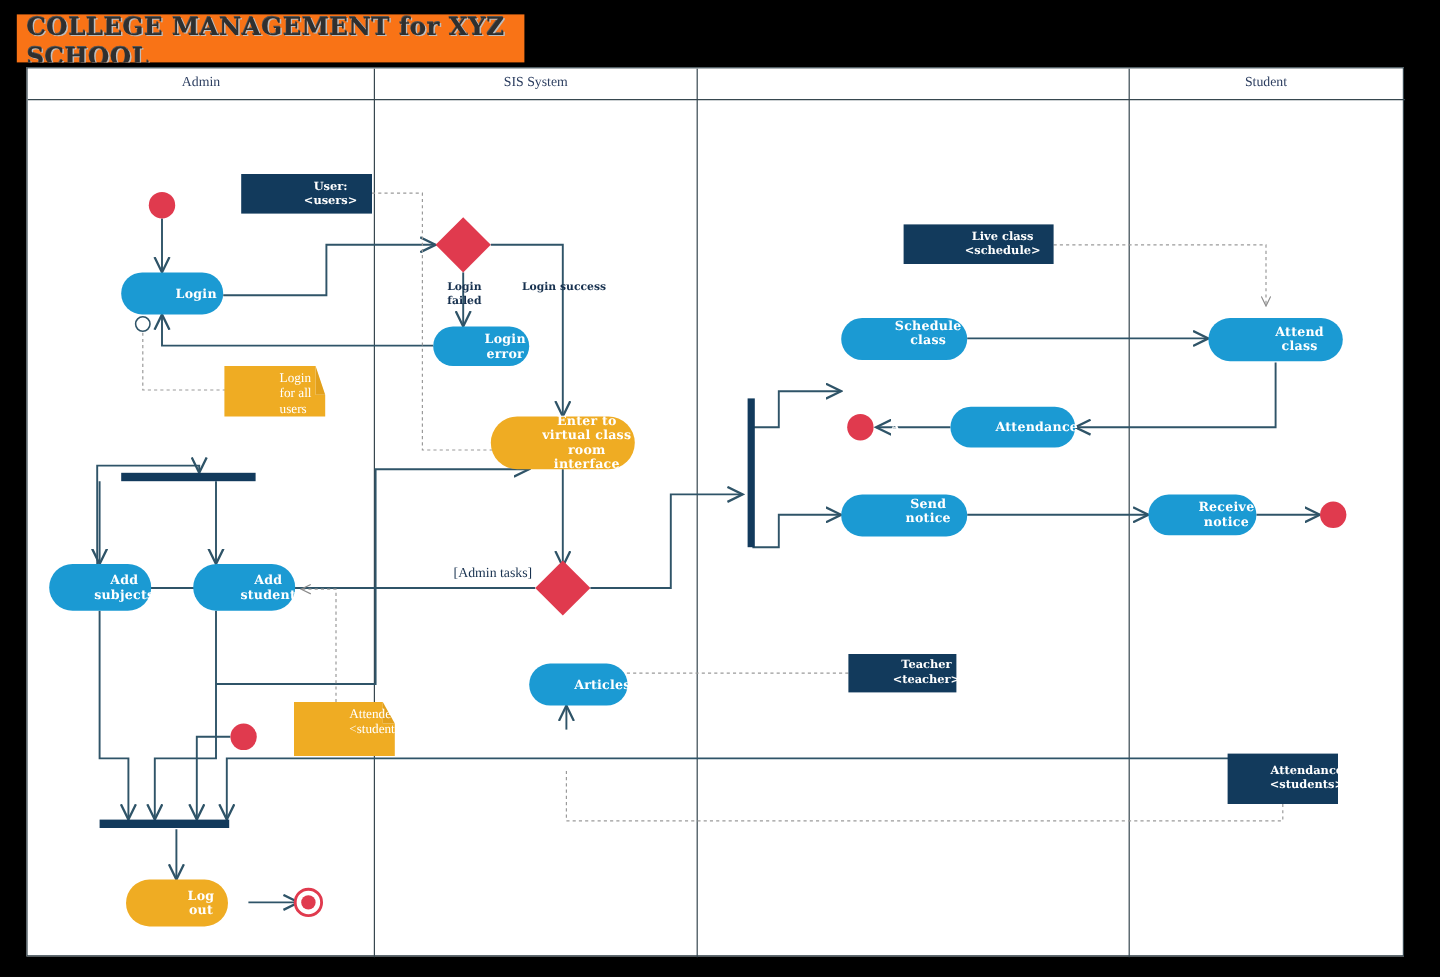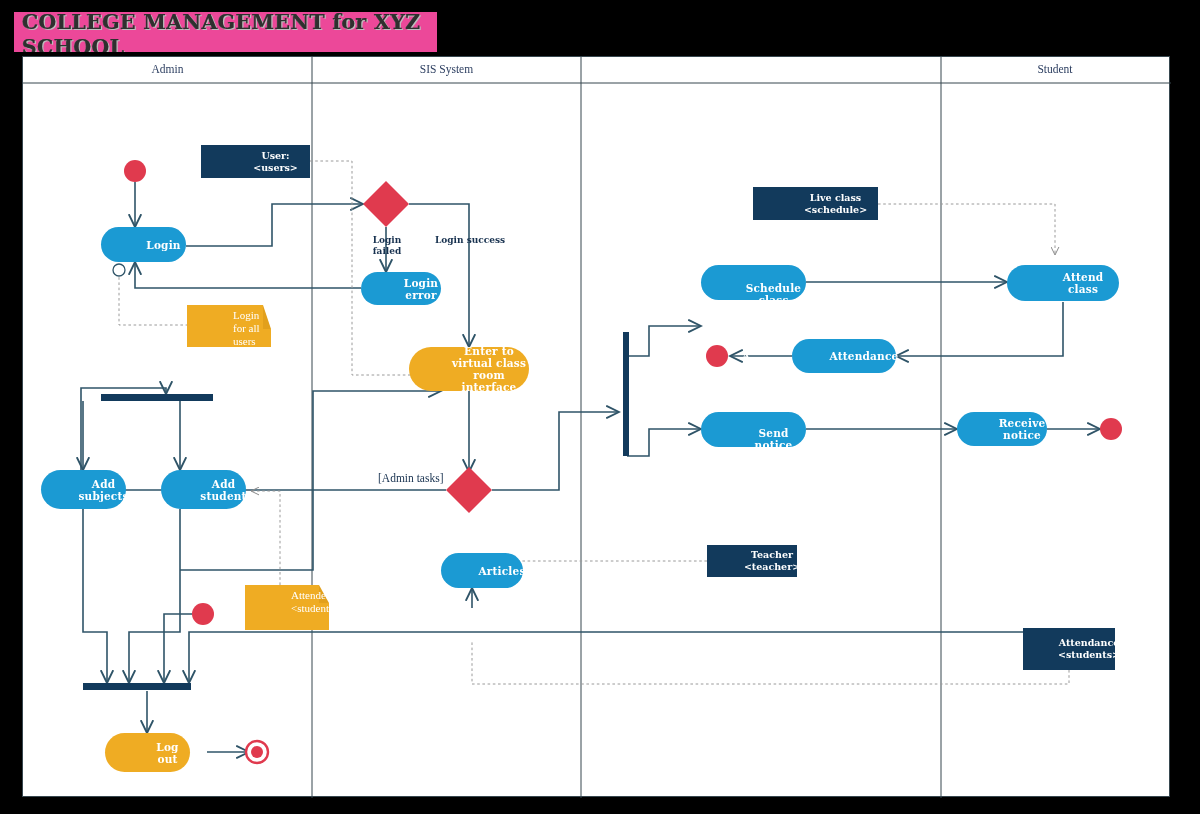--- a/index.html
+++ b/index.html
@@ -14,21 +14,21 @@
   #root {
     position: relative;
     width: 1200px; height: 814px;
     background: #000000;
   }
   
   #title-box {
     position: absolute;
     left: 14px; top: 12px;
     width: 423px; height: 40px;
-    background: #ec4899;
+    background: #f97316;
     overflow: hidden;
     z-index: 30;
   }
   #title-text {
     position: absolute;
     left: 8px; top: -2px;
     width: 420px;
     font-family: "DejaVu Serif", serif;
     font-weight: 700;
     font-size: 20.5px;
@@ -276,23 +276,23 @@
     </svg>
 
     <div class="node-label act-label" style="left:78px;  top:170px; width:85px;  height:35px;">Login</div>
     <div class="node-label act-label" style="left:338px; top:215px; width:80px;  height:33px;">Login error</div>
     <div class="node-label act-label" style="left:386px; top:290px; width:120px; height:44px;">Enter to virtual class
 room interface</div>
     <div class="node-label act-label" style="left:418px; top:496px; width:82px;  height:35px;">Articles</div>
     <div class="node-label act-label" style="left:18px;  top:413px; width:85px;  height:39px;">Add subjects</div>
     <div class="node-label act-label" style="left:138px; top:413px; width:85px;  height:39px;">Add student</div>
     <div class="node-label act-label" style="left:82px;  top:676px; width:85px;  height:39px;">Log out</div>
-    <div class="node-label act-label" style="left:678px; top:220px; width:105px; height:33px;">Schedule class</div>
+    <div class="node-label act-label" style="left:678px; top:204px; width:105px; height:33px;">Schedule class</div>
     <div class="node-label act-label" style="left:769px; top:282px; width:104px; height:34px;">Attendance</div>
-    <div class="node-label act-label" style="left:678px; top:368px; width:105px; height:27px;">Send notice</div>
+    <div class="node-label act-label" style="left:678px; top:355px; width:105px; height:27px;">Send notice</div>
     <div class="node-label act-label" style="left:984px; top:208px; width:112px; height:36px;">Attend class</div>
     <div class="node-label act-label" style="left:934px; top:355px; width:90px;  height:34px;">Receive notice</div>
 
     <div class="node-label note-label" style="left:178px; top:88px;  width:109px; height:33px;">User: &lt;users&gt;</div>
     <div class="node-label note-label" style="left:730px; top:130px; width:125px; height:33px;">Live class &lt;schedule&gt;</div>
     <div class="node-label note-label" style="left:684px; top:488px; width:90px;  height:32px;">Teacher  &lt;teacher&gt;</div>
     <div class="node-label note-label" style="left:1000px; top:571px; width:92px; height:42px;">Attendance
 &lt;students&gt;</div>
 
     <div class="node-label sticky-label" style="left:170px; top:252px; width:80px; height:36px;">Login for all

